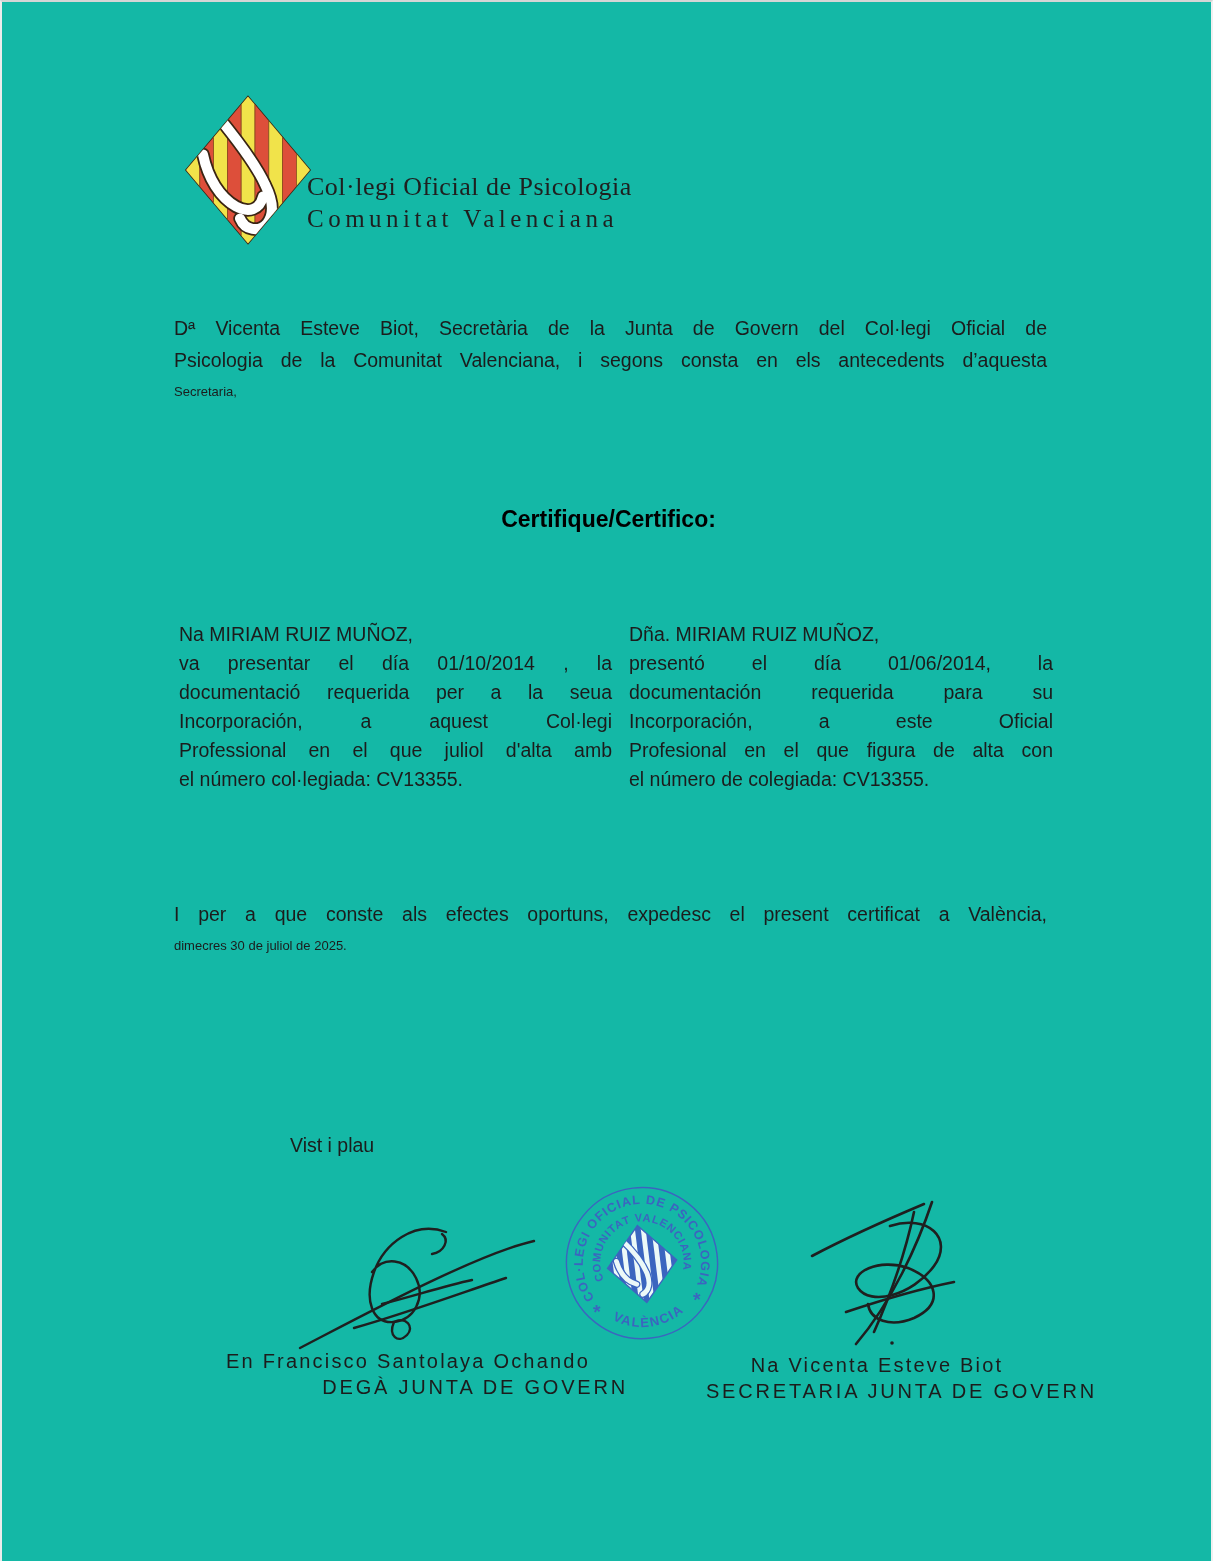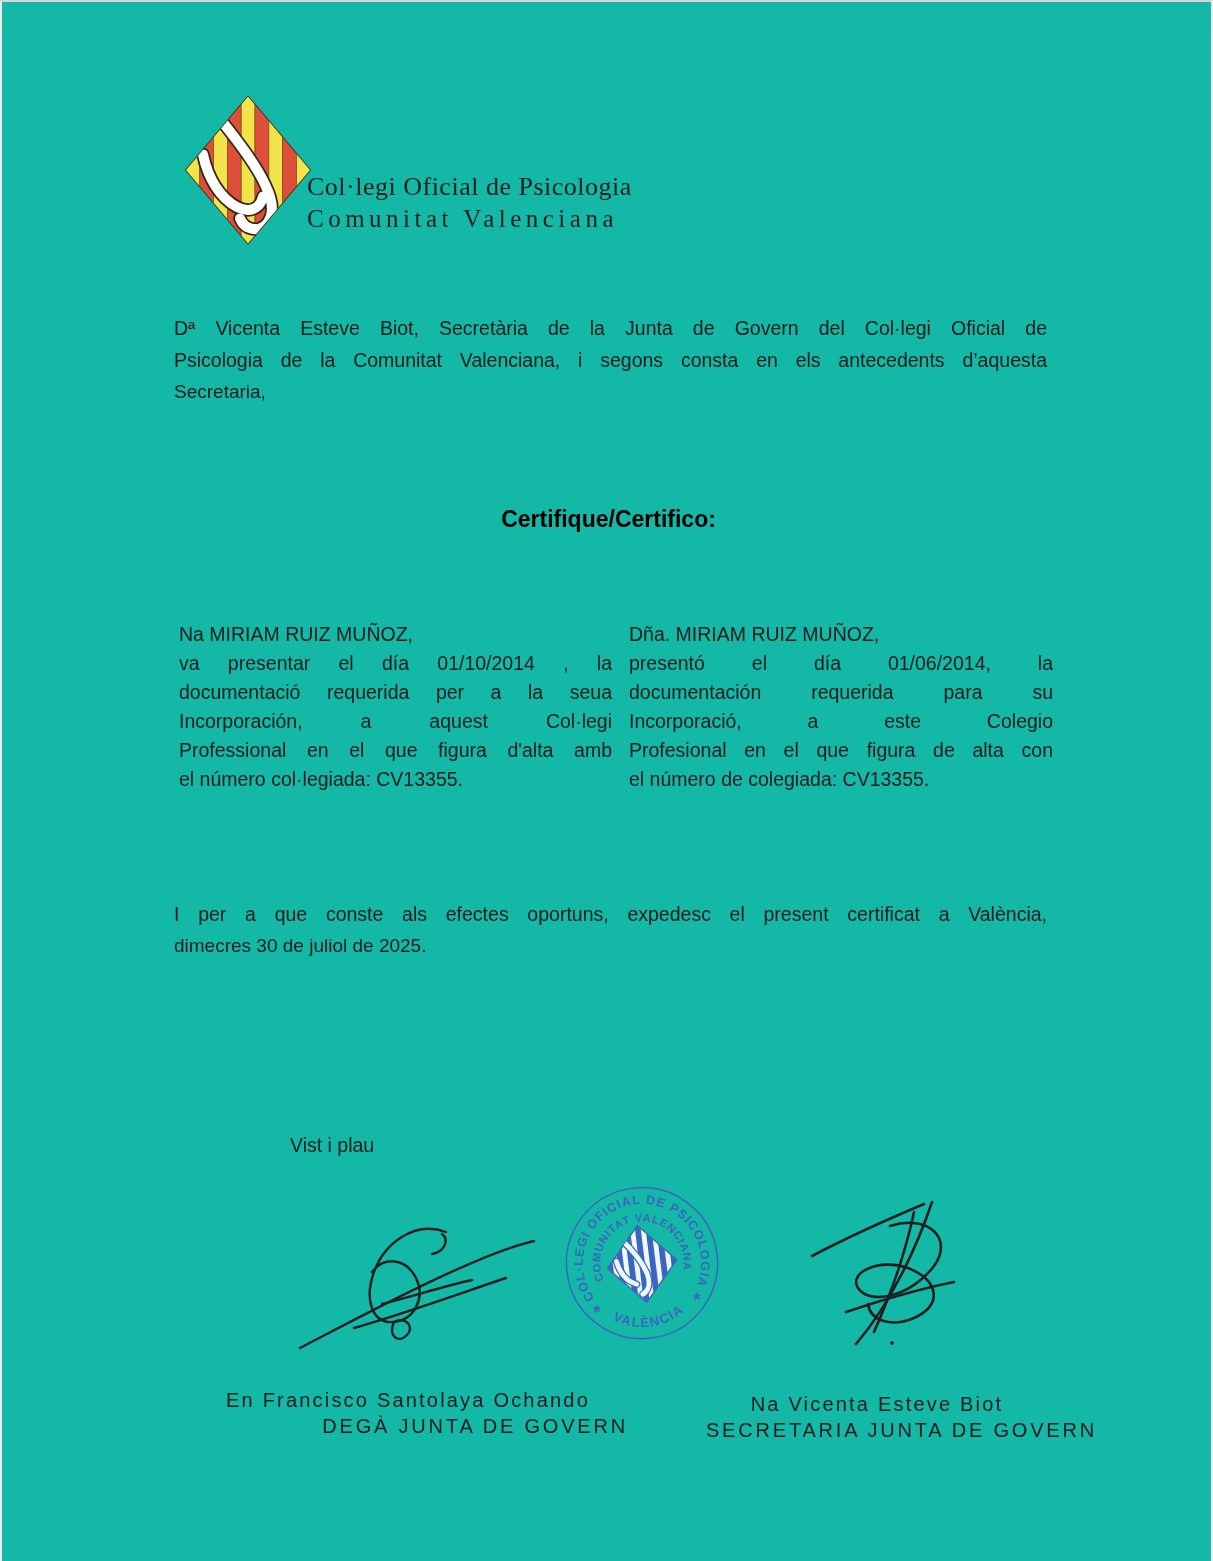--- a/index.html
+++ b/index.html
@@ -11,32 +11,32 @@
   }
   .abs{position:absolute;}
   
   .logo{left:180px;top:92px;width:132px;height:152px;}
   .org{left:305px;top:168px;font-family:"Liberation Serif",serif;color:#1f1f1f;}
   .org-line1{font-size:26px;line-height:33px;letter-spacing:0.5px;}
   .org-line2{font-size:25px;line-height:32px;letter-spacing:4.5px;}
   .intro{left:172px;top:310px;width:873px;}
   .closing{left:172px;top:896px;width:873px;}
   .jline{white-space:normal;text-align:justify;text-align-last:justify;-moz-text-align-last:justify;font-size:19.5px;line-height:32px;}
-  .nline{font-size:19px;line-height:32px;}
+  .nline{font-size:13px;line-height:32px;}
   .heading{left:0;top:504px;width:1213px;text-align:center;font-size:23px;font-weight:bold;color:#000;}
   .col{width:433px;}
   .col-left{left:177px;top:618px;width:433px;}
   .col-right{left:627px;top:618px;width:424px;}
   .col .jline,.col .nline{font-size:19.5px;line-height:29px;}
   .vist{left:288px;top:1132px;font-size:19.5px;}
   
   .sig-left-svg{left:292px;top:1202px;width:248px;height:150px;}
   .sig-right-svg{left:792px;top:1190px;width:216px;height:158px;}
   .stamp-svg{left:548px;top:1180px;width:184px;height:168px;}
-  .sig-block{text-align:center;margin-top:39px;}
+  .sig-block{text-align:center;}
   .sig-block-left{left:186px;top:1346px;width:440px;}
   .sig-block-right{left:655px;top:1350px;width:440px;}
   .sig-name{font-size:20px;letter-spacing:2.2px;line-height:26px;white-space:nowrap;}
   .sig-role{font-size:20px;letter-spacing:2.8px;line-height:26px;white-space:nowrap;text-align:right;}
   .stamp-text{font-family:"Liberation Sans",sans-serif;font-weight:600;}
 </style>
 </head>
 <body>
 
 <div class="page">
@@ -82,29 +82,29 @@
     <div class="nline">Secretaria,</div>
   </div>
 
   <div class="abs heading">Certifique/Certifico:</div>
 
   <div class="abs col col-left">
     <div class="nline">Na MIRIAM RUIZ MUÑOZ,</div>
     <div class="jline">va presentar el día 01/10/2014 , la</div>
     <div class="jline">documentació requerida per a la seua</div>
     <div class="jline">Incorporación, a aquest Col·legi</div>
-    <div class="jline">Professional en el que figura d'alta amb</div>
+    <div class="jline">Professional en el que juliol d'alta amb</div>
     <div class="nline">el número col·legiada: CV13355.</div>
   </div>
 
   <div class="abs col col-right">
     <div class="nline">Dña. MIRIAM RUIZ MUÑOZ,</div>
     <div class="jline">presentó el día 01/06/2014, la</div>
     <div class="jline">documentación requerida para su</div>
-    <div class="jline">Incorporació, a este Colegio</div>
+    <div class="jline">Incorporación, a este Oficial</div>
     <div class="jline">Profesional en el que figura de alta con</div>
     <div class="nline">el número de colegiada: CV13355.</div>
   </div>
 
   <div class="abs closing">
     <div class="jline">I per a que conste als efectes oportuns, expedesc el present certificat a València,</div>
     <div class="nline">dimecres 30 de juliol de 2025.</div>
   </div>
 
   <div class="abs vist">Vist i plau</div>

